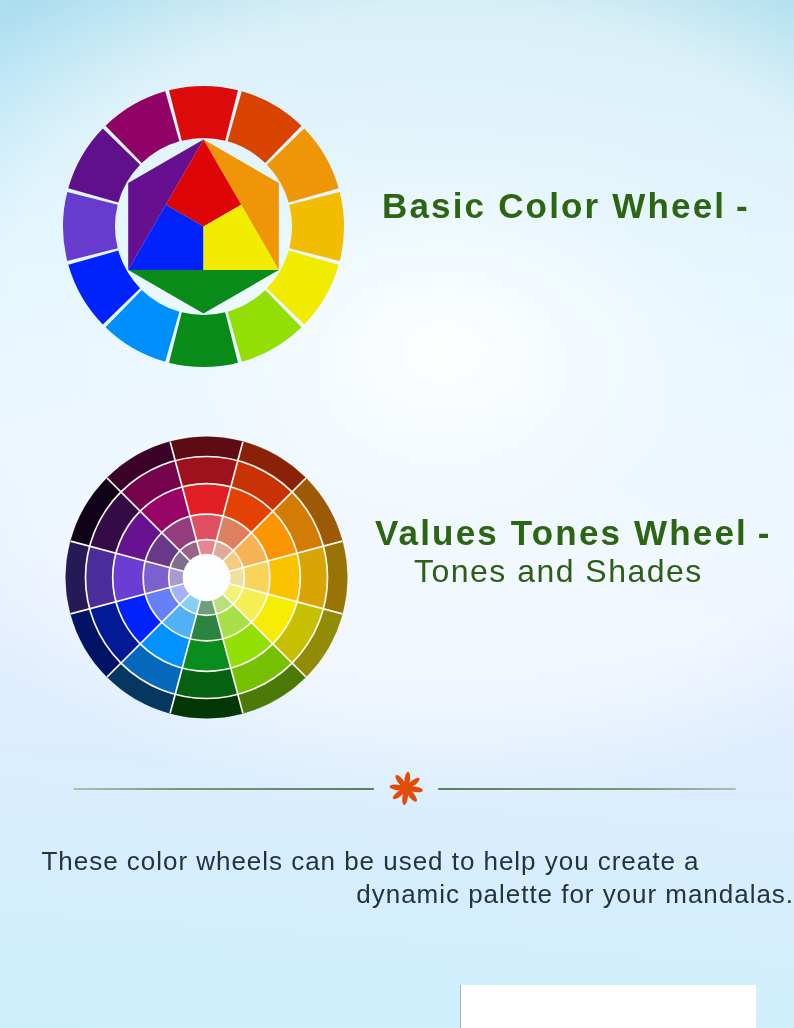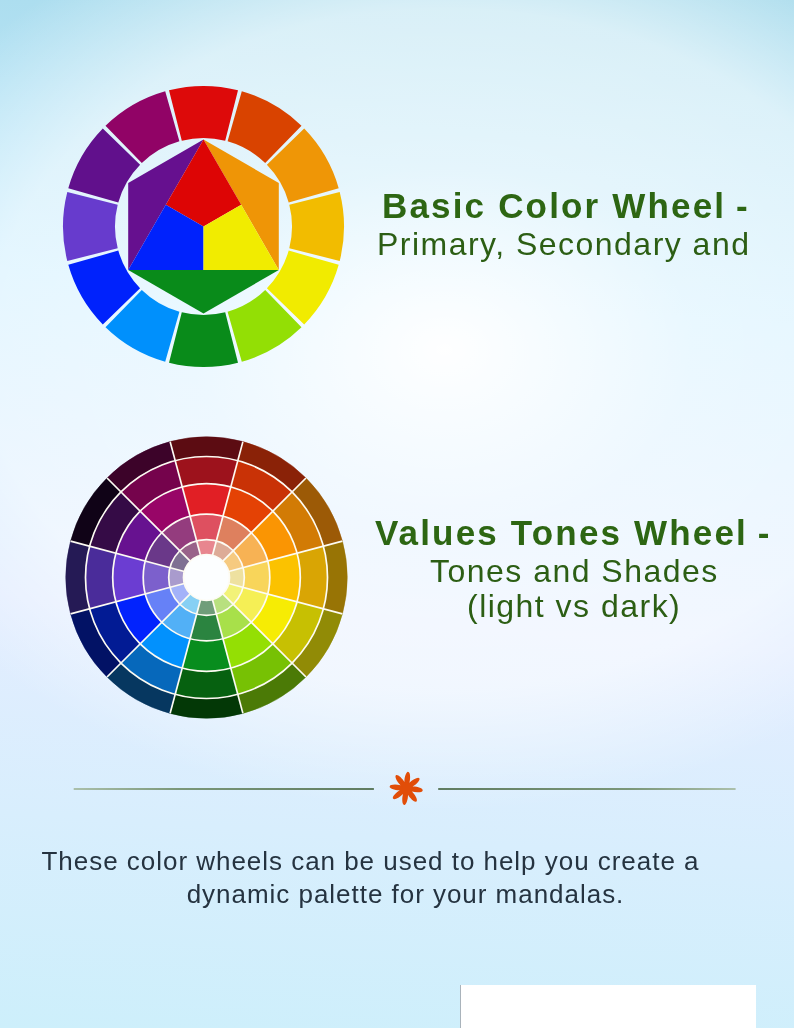--- a/index.html
+++ b/index.html
@@ -120,43 +120,41 @@
         <line x1="190.2" y1="593.8" x2="107.0" y2="677.0"></line>
         <line x1="184.3" y1="583.5" x2="70.6" y2="613.9"></line>
         <line x1="184.3" y1="571.5" x2="70.6" y2="541.1"></line>
         <line x1="190.2" y1="561.2" x2="107.0" y2="478.0"></line>
       </g>
       <circle cx="206.5" cy="577.5" r="23" fill="#fcfeff" stroke="#fdfbf3" stroke-width="1.7"></circle>
     </svg>
 
   <div class="txt ttl" id="basic-title" style="left:382px;top:186px;color:#2d6613"><span>Basic Color Wheel</span><span class="dash"> -</span></div>
 
-  <div class="txt sub" id="basic-sub1" style="left:377px;top:226px;color:#2c5e14">Primary, Secondary and</div>
 
   <div class="txt ttl" id="values-title" style="left:375px;top:513px;color:#2d6613"><span>Values Tones Wheel</span><span class="dash"> -</span></div>
 
-  <div class="txt sub" id="values-sub1" style="left:430px;top:553px;color:#2c5e14">Tones and Shades</div>
-  <div class="txt sub" id="values-sub2" style="left:467px;top:588px;color:#2c5e14">(light vs dark)</div>
+  <div class="txt sub" id="values-sub1" style="left:414px;top:553px;color:#2c5e14">Tones and Shades</div>
 
   <svg id="divider" style="position:absolute;left:60px;top:764px" width="690" height="50" viewBox="0 0 690 50">
     <defs>
       <linearGradient id="dlg" gradientUnits="userSpaceOnUse" x1="13.7" y1="25" x2="313.9" y2="25">
         <stop offset="0" stop-color="#9bb08f"></stop>
           <stop offset="0.35" stop-color="#5b7a4d"></stop>
         <stop offset="1" stop-color="#35552c"></stop>
       </linearGradient>
       <linearGradient id="drg" gradientUnits="userSpaceOnUse" x1="378.2" y1="25" x2="675.6" y2="25">
         <stop offset="0" stop-color="#35552c"></stop>
           <stop offset="0.65" stop-color="#5b7a4d"></stop>
         <stop offset="1" stop-color="#9bb08f"></stop>
       </linearGradient>
     </defs>
     <line id="div-left" x1="13.7" y1="25" x2="313.9" y2="25" stroke-width="1.5" stroke="url(#dlg)"></line>
     <line id="div-right" x1="378.2" y1="25" x2="675.6" y2="25" stroke-width="1.5" stroke="url(#drg)"></line>
     <path id="div-star" d="M344.4 18.0C344.3 12.9 346.5 7.3 348.2 7.9C350.1 7.7 350.8 13.7 349.4 18.7C353.0 14.9 358.5 12.5 359.3 14.2C360.7 15.4 357.0 20.1 352.6 22.6C357.7 22.5 363.3 24.7 362.7 26.4C362.9 28.3 356.9 29.0 351.9 27.6C355.7 31.2 358.1 36.7 356.4 37.5C355.2 38.9 350.5 35.2 348.0 30.8C348.1 35.9 345.9 41.5 344.2 40.9C342.3 41.1 341.6 35.1 343.0 30.1C339.4 33.9 333.9 36.3 333.1 34.6C331.7 33.4 335.4 28.7 339.8 26.2C334.7 26.3 329.1 24.1 329.7 22.4C329.5 20.5 335.5 19.8 340.5 21.2C336.7 17.6 334.3 12.1 336.0 11.3C337.2 9.9 341.9 13.6 344.4 18.0Z" fill="#e14d08"></path>
   </svg>
 
   <div class="txt foot" id="foot1" style="left:0;top:846px;width:724px;text-align:center;padding-left:17px;box-sizing:border-box;color:#253340">These color wheels can be used to help you create a</div>
-  <div class="txt foot" id="foot2" style="left:0;top:879px;width:794px;text-align:center;padding-left:17px;box-sizing:border-box;color:#253340">dynamic palette for your mandalas.</div>
+  <div class="txt foot" id="foot2" style="left:0;top:879px;width:794px;text-align:right;padding-left:17px;box-sizing:border-box;color:#253340">dynamic palette for your mandalas.</div>
 
   <div id="whitebox" style="position:absolute;left:460px;top:985px;width:295px;height:43px;
        background:#ffffff;border-left:1.2px solid #a9b3bb"></div>
 </div>
 
 </body></html>

